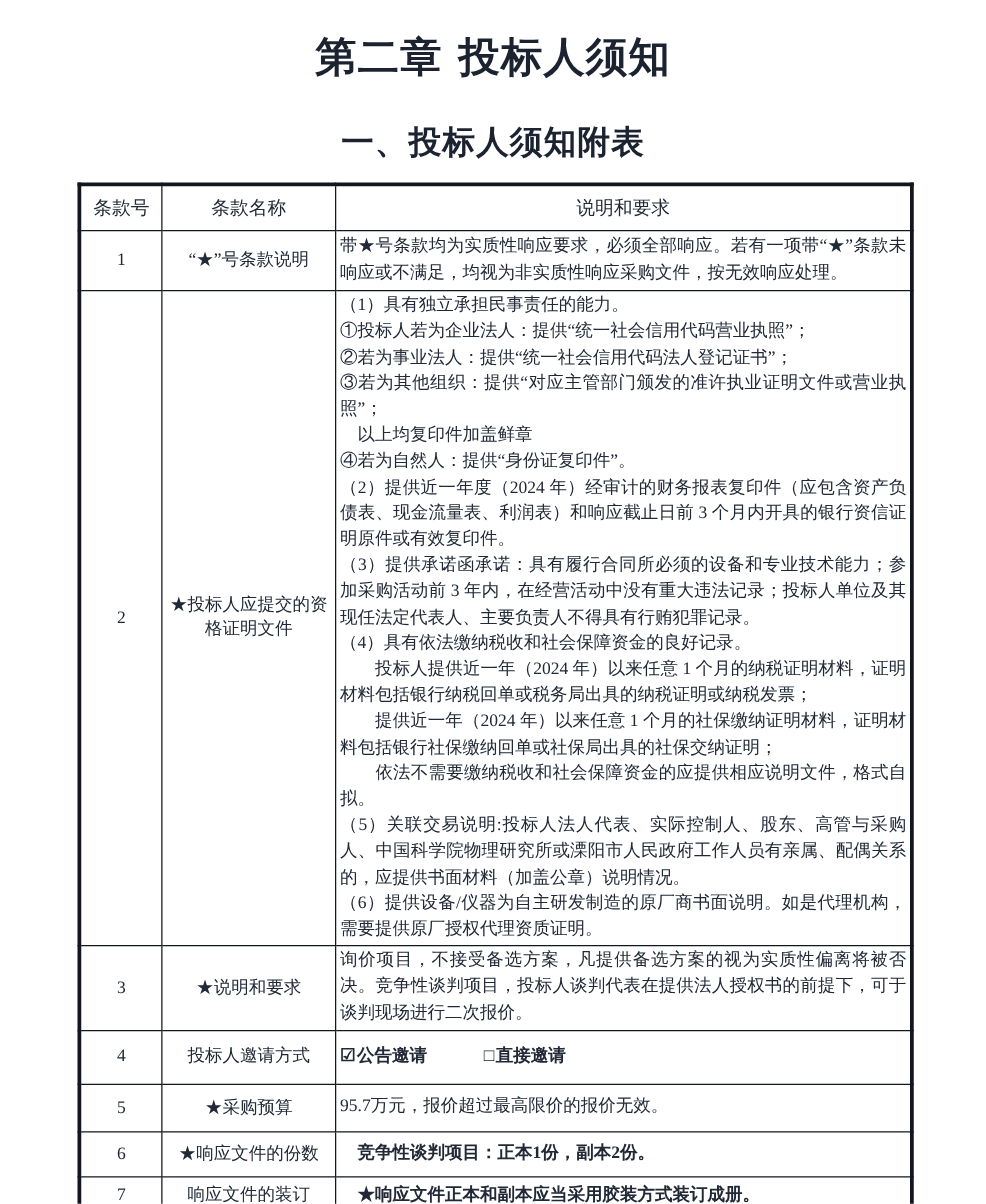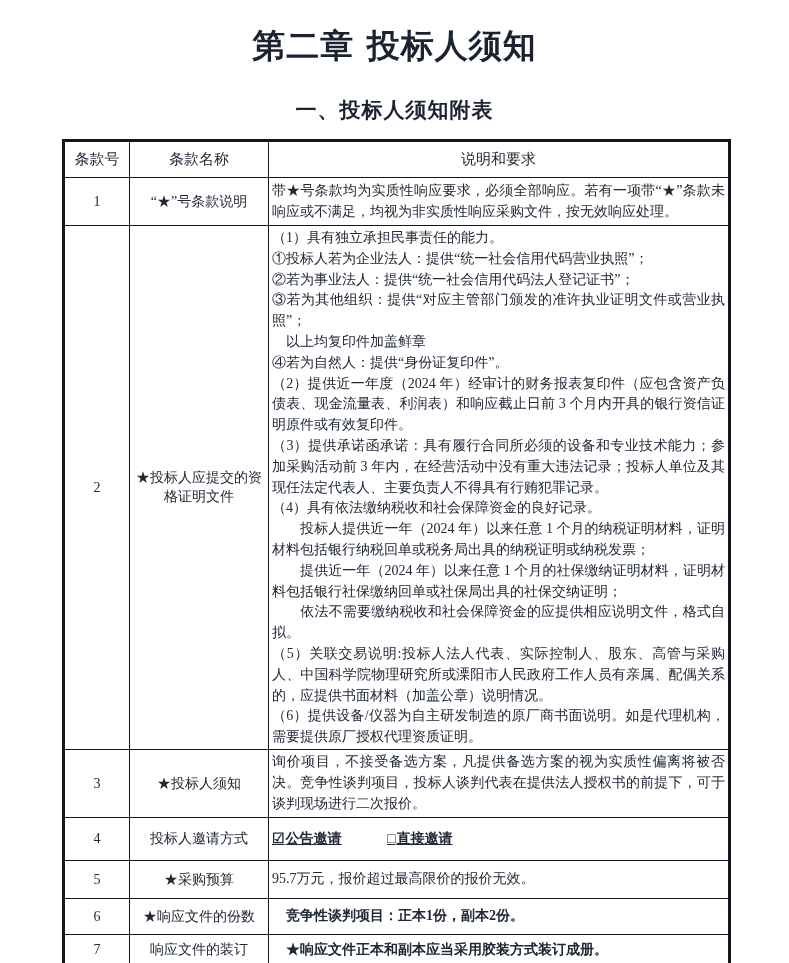--- a/index.html
+++ b/index.html
@@ -10,21 +10,21 @@
     -webkit-font-smoothing:antialiased;
   }
   .page{position:relative;width:789px;height:963px;}
   .doc-title{
     margin-top:24px;text-align:center;
     font-family:"DejaVu Sans","Liberation Sans",sans-serif;
     font-size:33px;font-weight:700;letter-spacing:1px;color:#1b2230;
   }
   .doc-subtitle{
     margin-top:27px;text-align:center;
-    font-size:21px;font-weight:700;letter-spacing:1px;color:#1b2230;
+    font-size:26px;font-weight:700;letter-spacing:1px;color:#1b2230;
   }
   table.clauses{
     border-collapse:collapse;table-layout:fixed;
     width:666px;margin:15px 0 0 62px;
     border:3px solid #12161e;
   }
   col.c-no{width:66px;}
   col.c-name{width:139px;}
   col.c-desc{width:461px;}
   td,th{
@@ -42,21 +42,21 @@
   tr.r2{height:522px;}
   tr.r3{height:68px;}
   tr.r4{height:43px;}
   tr.r5{height:38px;}
   tr.r6{height:36px;}
   tr.r7{height:32px;}
   tr.r2 td.desc{vertical-align:top;padding-top:2px;}
   tr.r2 td.desc .para{margin:0;font-weight:400;}
   tr.r4 td.desc{font-weight:600;}
   tr.r6 td.desc,tr.r7 td.desc{font-weight:600;}
-  .cb-option{display:inline-block;margin-right:42px;text-decoration:underline;}
+  .cb-option{display:inline-block;margin-right:42px;}
   .cb-option:last-child{margin-right:0;}
   .cb-symbol{margin-right:1px;}
 </style>
 </head>
 <body>
 
 <div class="page">
 
   <div class="doc-title">第二章 投标人须知</div>
   <div class="doc-subtitle">一、投标人须知附表</div>
@@ -97,21 +97,21 @@
         <p class="para">　　投标人提供近一年（2024 年）以来任意 1 个月的纳税证明材料，证明材料包括银行纳税回单或税务局出具的纳税证明或纳税发票；</p>
         <p class="para">　　提供近一年（2024 年）以来任意 1 个月的社保缴纳证明材料，证明材料包括银行社保缴纳回单或社保局出具的社保交纳证明；</p>
         <p class="para">　　依法不需要缴纳税收和社会保障资金的应提供相应说明文件，格式自拟。</p>
         <p class="para">（5）关联交易说明:投标人法人代表、实际控制人、股东、高管与采购人、中国科学院物理研究所或溧阳市人民政府工作人员有亲属、配偶关系的，应提供书面材料（加盖公章）说明情况。</p>
         <p class="para">（6）提供设备/仪器为自主研发制造的原厂商书面说明。如是代理机构，需要提供原厂授权代理资质证明。</p>
       </td>
     </tr>
 
     <tr class="r3">
       <td class="no">3</td>
-      <td class="name">★投标人须知</td>
+      <td class="name">★说明和要求</td>
       <td class="desc">询价项目，不接受备选方案，凡提供备选方案的视为实质性偏离将被否决。竞争性谈判项目，投标人谈判代表在提供法人授权书的前提下，可于谈判现场进行二次报价。</td>
     </tr>
 
     <tr class="r4">
       <td class="no">4</td>
       <td class="name">投标人邀请方式</td>
       <td class="desc">
         <span class="cb-option"><span class="cb-symbol">☑</span><span>公告邀请</span></span>
         <span class="cb-option"><span class="cb-symbol">□</span><span>直接邀请</span></span>
       </td>

